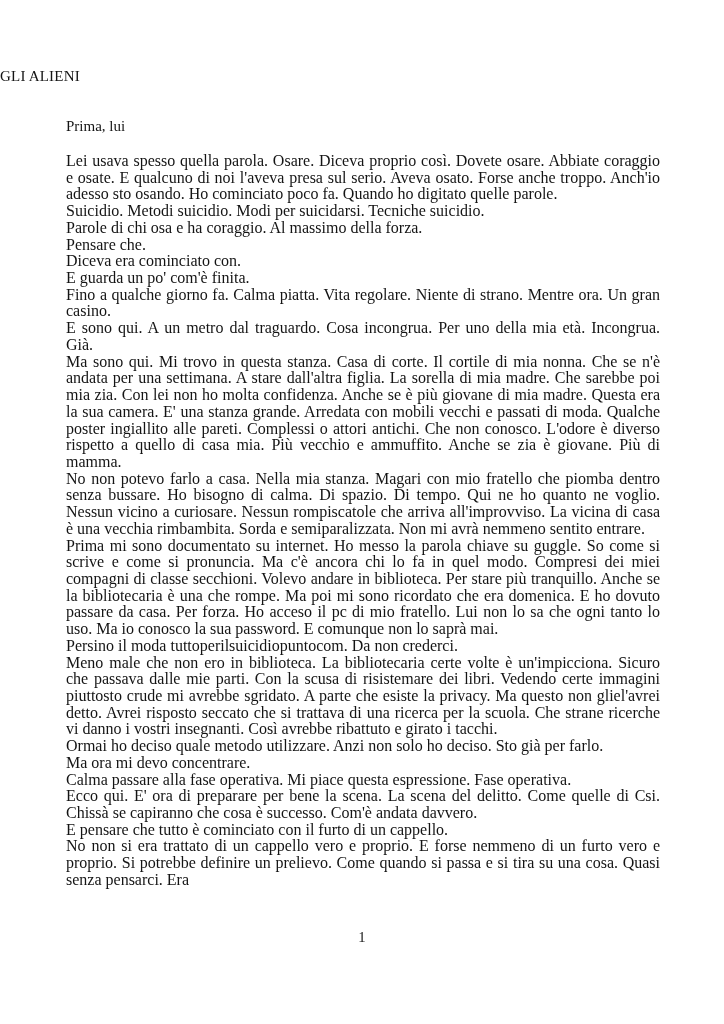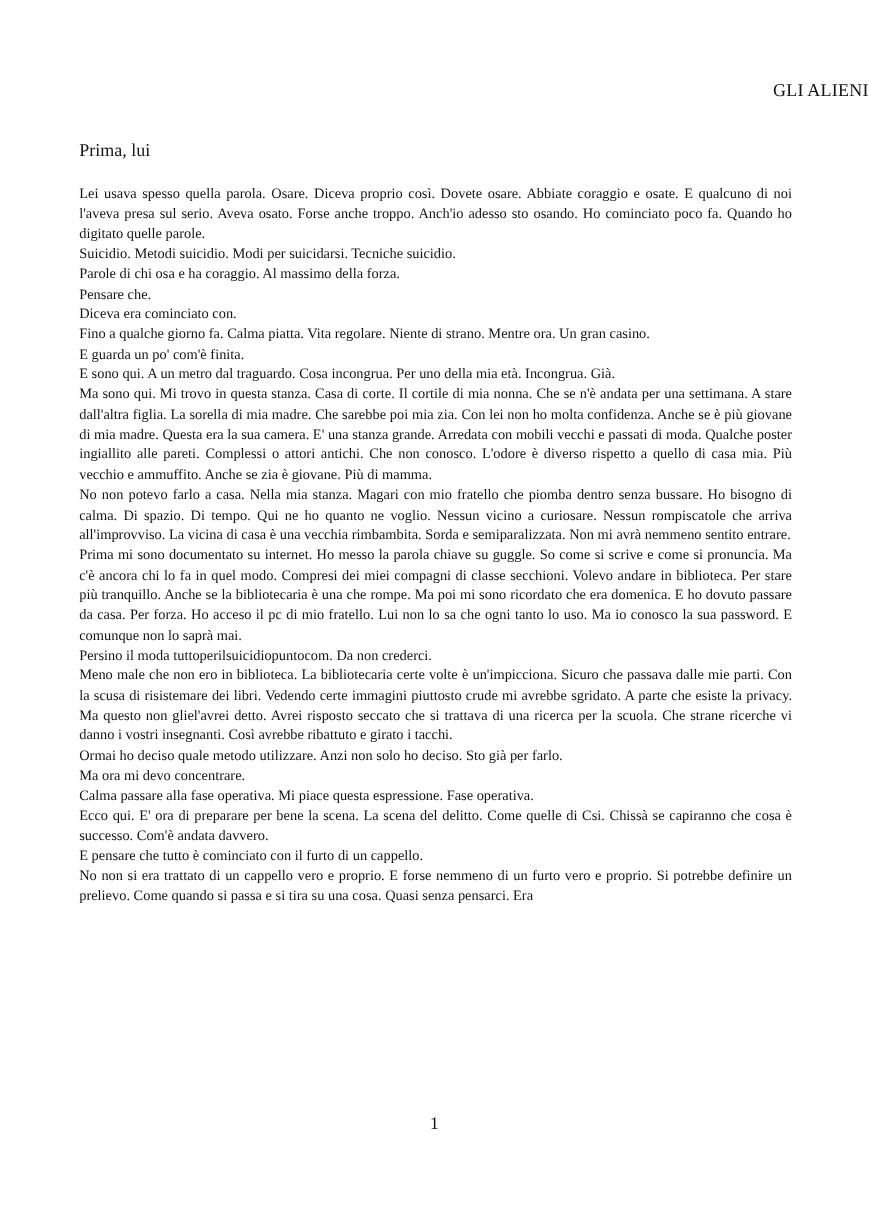--- a/index.html
+++ b/index.html
@@ -14,36 +14,36 @@
     background: #ffffff;
     color: #141414;
     font-family: "Liberation Serif", serif;
     overflow: hidden;
   }
   .doc-title {
     position: absolute;
     top: 68px;
     left: 0;
     right: 0;
-    text-align: right;
+    text-align: left;
     font-size: 15px;
     letter-spacing: 0.2px;
   }
   .section-heading {
     position: absolute;
     top: 118px;
     left: 66px;
     font-size: 15px;
   }
   .body-text {
     position: absolute;
     top: 153px;
     left: 66px;
     width: 594px;
-    font-size: 12px;
+    font-size: 16px;
     line-height: 16.72px;
     text-align: justify;
   }
   .body-text p {
     margin: 0;
     padding: 0;
   }
   .page-number {
     position: absolute;
     top: 929px;
@@ -61,22 +61,22 @@
   <div class="doc-title">GLI ALIENI</div>
 
   <div class="section-heading">Prima, lui</div>
 
   <div class="body-text">
     <p>Lei usava spesso quella parola. Osare. Diceva proprio così. Dovete osare. Abbiate coraggio e osate. E qualcuno di noi l'aveva presa sul serio. Aveva osato. Forse anche troppo. Anch'io adesso sto osando. Ho cominciato poco fa. Quando ho digitato quelle parole.</p>
     <p>Suicidio. Metodi suicidio. Modi per suicidarsi. Tecniche suicidio.</p>
     <p>Parole di chi osa e ha coraggio. Al massimo della forza.</p>
     <p>Pensare che.</p>
     <p>Diceva era cominciato con.</p>
+    <p>E guarda un po' com'è finita.</p>
     <p>Fino a qualche giorno fa. Calma piatta. Vita regolare. Niente di strano. Mentre ora. Un gran casino.</p>
-    <p>E guarda un po' com'è finita.</p>
     <p>E sono qui. A un metro dal traguardo. Cosa incongrua. Per uno della mia età. Incongrua. Già.</p>
     <p>Ma sono qui. Mi trovo in questa stanza. Casa di corte. Il cortile di mia nonna. Che se n'è andata per una settimana. A stare dall'altra figlia. La sorella di mia madre. Che sarebbe poi mia zia. Con lei non ho molta confidenza. Anche se è più giovane di mia madre. Questa era la sua camera. E' una stanza grande. Arredata con mobili vecchi e passati di moda. Qualche poster ingiallito alle pareti. Complessi o attori antichi. Che non conosco. L'odore è diverso rispetto a quello di casa mia. Più vecchio e ammuffito. Anche se zia è giovane. Più di mamma.</p>
     <p>No non potevo farlo a casa. Nella mia stanza. Magari con mio fratello che piomba dentro senza bussare. Ho bisogno di calma. Di spazio. Di tempo. Qui ne ho quanto ne voglio. Nessun vicino a curiosare. Nessun rompiscatole che arriva all'improvviso. La vicina di casa è una vecchia rimbambita. Sorda e semiparalizzata. Non mi avrà nemmeno sentito entrare.</p>
     <p>Prima mi sono documentato su internet. Ho messo la parola chiave su guggle. So come si scrive e come si pronuncia. Ma c'è ancora chi lo fa in quel modo. Compresi dei miei compagni di classe secchioni. Volevo andare in biblioteca. Per stare più tranquillo. Anche se la bibliotecaria è una che rompe. Ma poi mi sono ricordato che era domenica. E ho dovuto passare da casa. Per forza. Ho acceso il pc di mio fratello. Lui non lo sa che ogni tanto lo uso. Ma io conosco la sua password. E comunque non lo saprà mai.</p>
     <p>Persino il moda tuttoperilsuicidiopuntocom. Da non crederci.</p>
     <p>Meno male che non ero in biblioteca. La bibliotecaria certe volte è un'impicciona. Sicuro che passava dalle mie parti. Con la scusa di risistemare dei libri. Vedendo certe immagini piuttosto crude mi avrebbe sgridato. A parte che esiste la privacy. Ma questo non gliel'avrei detto. Avrei risposto seccato che si trattava di una ricerca per la scuola. Che strane ricerche vi danno i vostri insegnanti. Così avrebbe ribattuto e girato i tacchi.</p>
     <p>Ormai ho deciso quale metodo utilizzare. Anzi non solo ho deciso. Sto già per farlo.</p>
     <p>Ma ora mi devo concentrare.</p>
     <p>Calma passare alla fase operativa. Mi piace questa espressione. Fase operativa.</p>
     <p>Ecco qui. E' ora di preparare per bene la scena. La scena del delitto. Come quelle di Csi. Chissà se capiranno che cosa è successo. Com'è andata davvero.</p>

